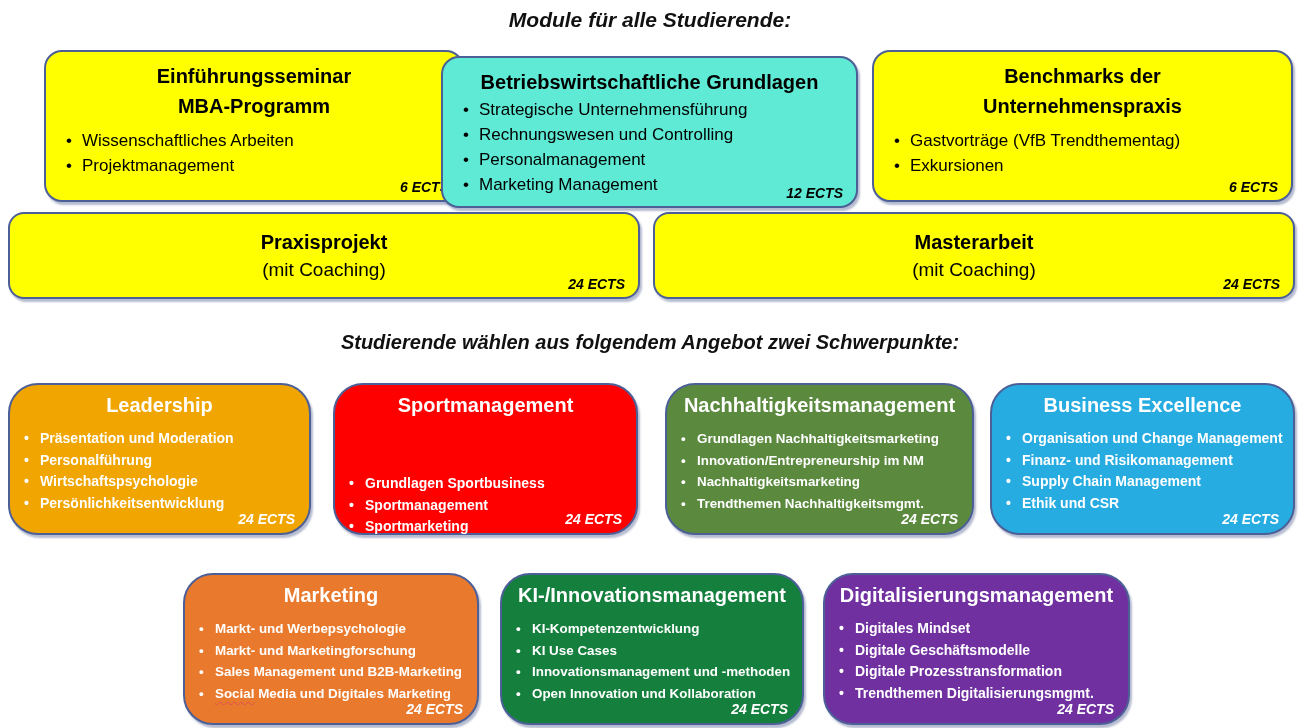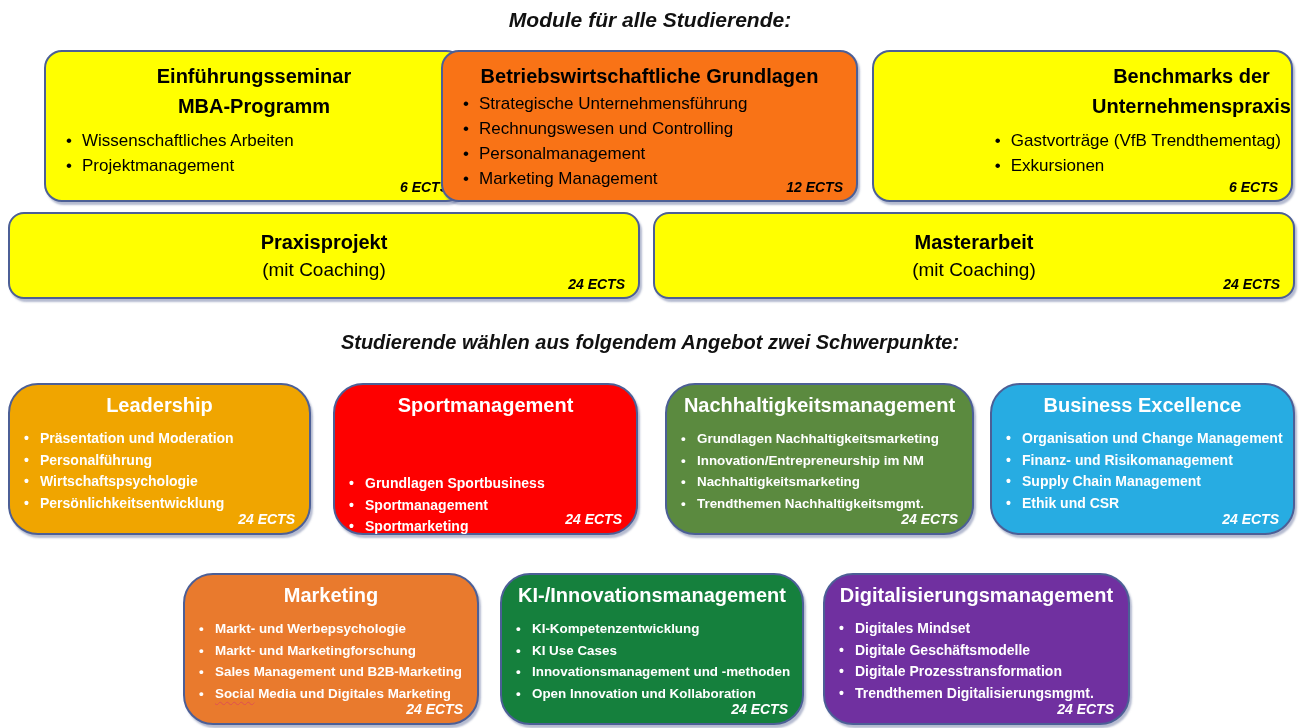--- a/index.html
+++ b/index.html
@@ -19,21 +19,21 @@
     position:absolute;box-sizing:border-box;border:2px solid #4C5F96;
     box-shadow:2px 3px 2px rgba(90,105,150,.45);
     display:flex;flex-direction:column;
   }
   .core{border-radius:18px;}
   .spec{border-radius:30px;}
 
   
   .pos-c1{left:8px;top:50px;width:420px;height:152px;margin-left:36px;}
   .pos-c2{left:441px;top:50px;width:417px;height:152px;}
-  .pos-c3{left:872px;top:50px;width:421px;height:152px;align-items:flex-end;}
+  .pos-c3{left:872px;top:50px;width:421px;height:152px;}
   .pos-p1{left:8px;top:212px;width:632px;height:87px;border-radius:16px;}
   .pos-p2{left:653px;top:212px;width:642px;height:87px;border-radius:16px;}
   .pos-s1{left:8px;top:383px;width:303px;height:152px;}
   .pos-s2{left:333px;top:383px;width:305px;height:152px;gap:45px;}
   .pos-s3{left:665px;top:383px;width:309px;height:152px;}
   .pos-s4{left:990px;top:383px;width:305px;height:152px;}
   .pos-s5{left:183px;top:573px;width:296px;height:152px;}
   .pos-s6{left:500px;top:573px;width:304px;height:152px;}
   .pos-s7{left:823px;top:573px;width:307px;height:152px;}
 
@@ -81,21 +81,21 @@
       <div>Einführungsseminar</div>
       <div>MBA-Programm</div>
     </div>
     <ul class="bullets">
         <li>Wissenschaftliches Arbeiten</li>
         <li>Projektmanagement</li>
       </ul>
     <div class="ects">6 ECTS</div>
   </div>
 
-  <div class="box core pos-c2" style="background-color: #f97316; border-color: rgb(76, 95, 150);">
+  <div class="box core pos-c2" style="background-color: #5eead4; border-color: rgb(76, 95, 150); margin-top: 6px;">
     <div class="core-title">
       <div>Betriebswirtschaftliche Grundlagen</div>
       <div></div>
     </div>
     <ul class="bullets">
         <li>Strategische Unternehmensführung</li>
         <li>Rechnungswesen und Controlling</li>
         <li>Personalmanagement</li>
         <li>Marketing Management</li>
       </ul>

